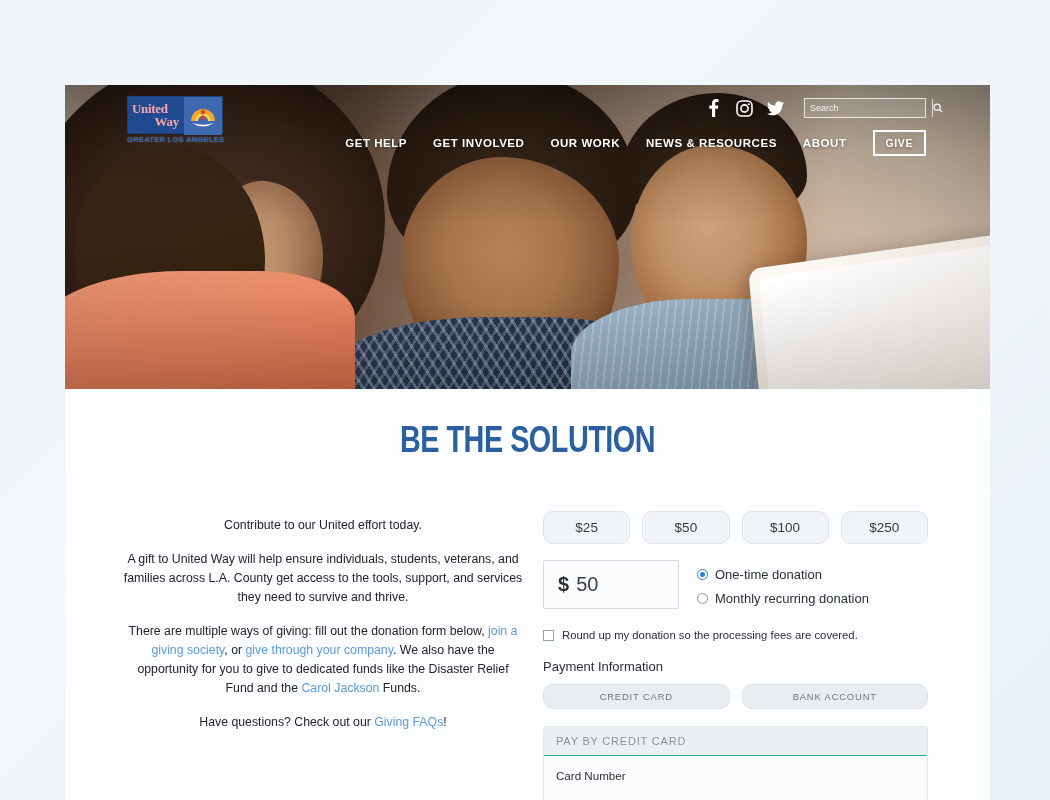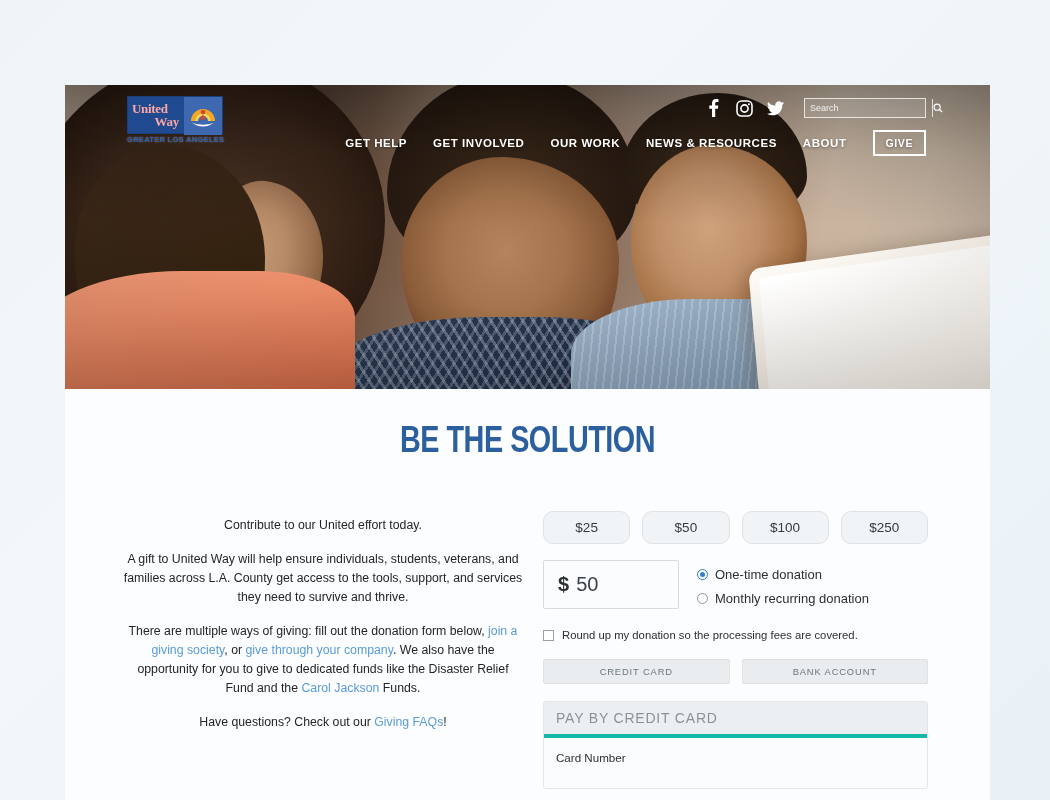--- a/index.html
+++ b/index.html
@@ -406,38 +406,38 @@
   .pay-tabs {
     display: flex;
     gap: 12px;
     margin-bottom: 17px;
   }
   .pay-tab {
     flex: 1;
     height: 25px;
     background: #e9edf0;
     border: 1px solid #dde2e6;
-    border-radius: 2px;
+    border-radius: 10px;
     font-size: 9.4px;
     letter-spacing: 0.85px;
     color: #6c757d;
     font-family: "Liberation Sans", sans-serif;
     cursor: pointer;
   }
   .pay-panel {
     border: 1px solid #e2e7eb;
     border-radius: 3px;
     background: #fbfcfd;
     overflow: hidden;
   }
   .pay-panel-head {
     background: #eceff2;
-    border-bottom: 4px solid #14b8a6;
+    border-bottom: 1px solid #14b8a6;
     padding: 8px 12px;
-    font-size: 14px;
+    font-size: 11px;
     letter-spacing: 0.8px;
     color: #8a9298;
   }
   .pay-panel-body { padding: 13px 12px 16px; }
   .pay-panel-body .lbl {
     font-size: 11.6px;
     color: #2b3035;
     margin-bottom: 8px;
   }
 </style>
@@ -561,20 +561,21 @@
               <span>Monthly recurring donation</span>
             </label>
           </div>
         </div>
 
         <label class="check-line">
           <span class="checkbox"></span>
           <span>Round up my donation so the processing fees are covered.</span>
         </label>
 
+        <div class="section-label">Payment Information</div>
 
         <div class="pay-tabs">
           <button class="pay-tab">CREDIT CARD</button>
           <button class="pay-tab">BANK ACCOUNT</button>
         </div>
 
         <div class="pay-panel">
           <div class="pay-panel-head">PAY BY CREDIT CARD</div>
           <div class="pay-panel-body">
             <div class="lbl">Card Number</div>

